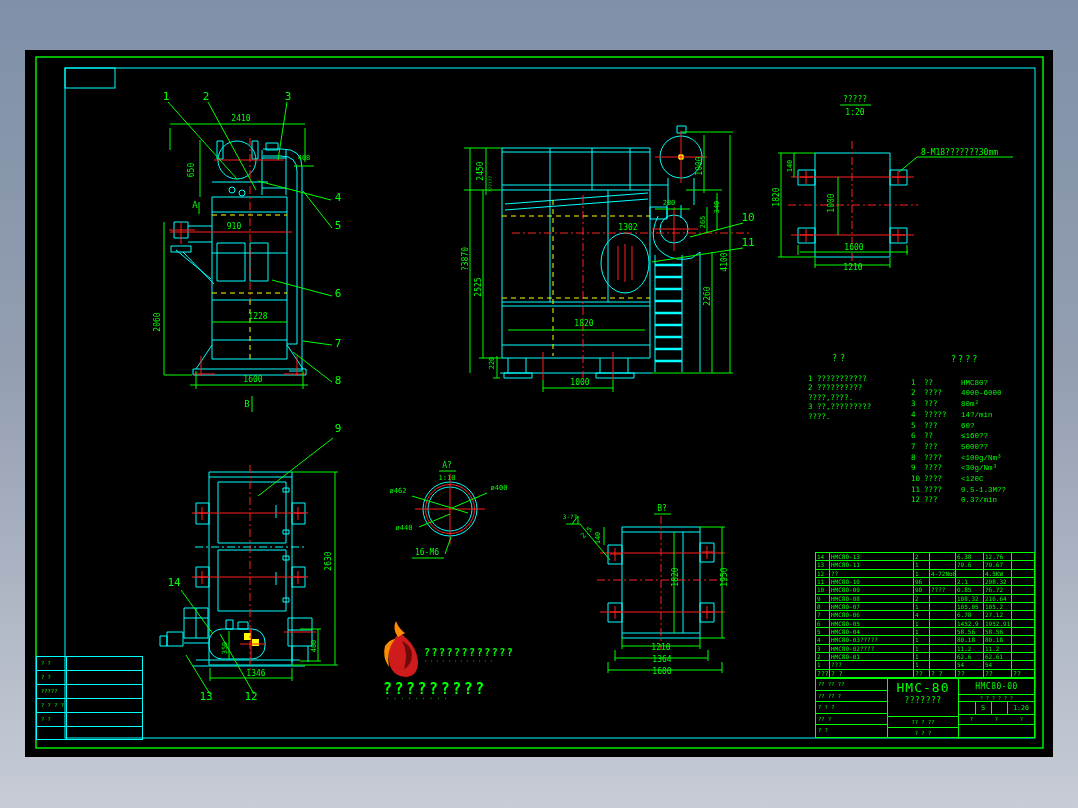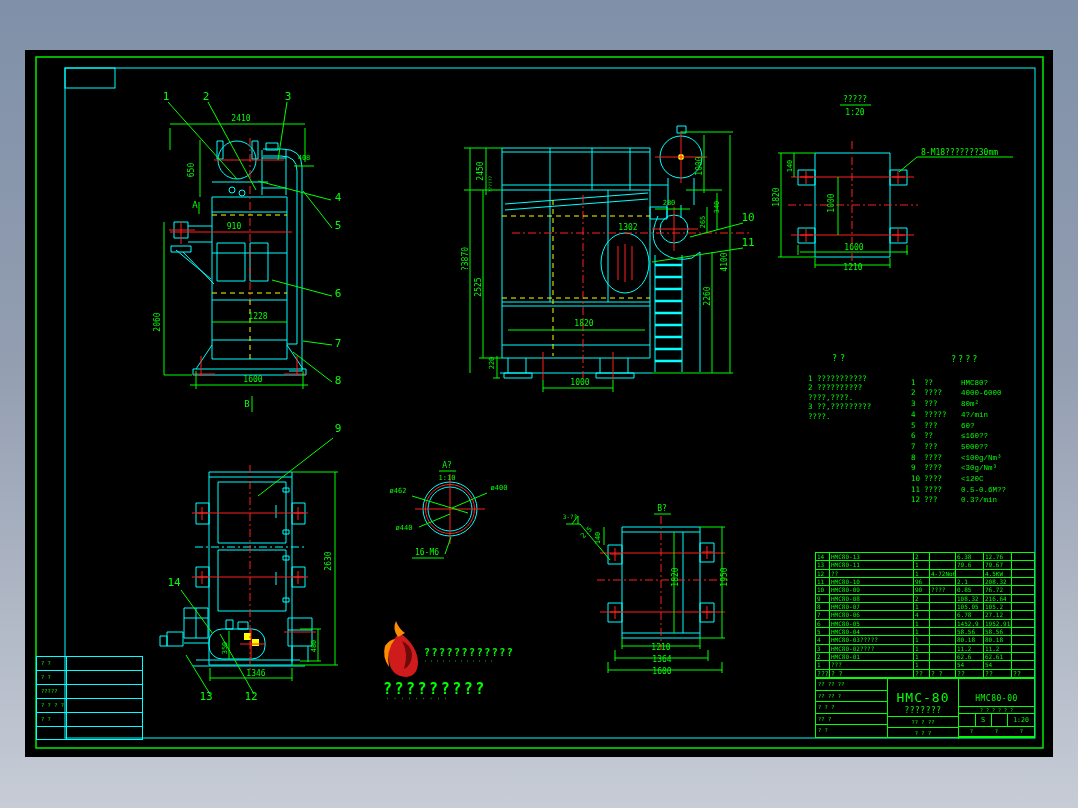--- a/index.html
+++ b/index.html
@@ -26,26 +26,26 @@
   .bom-cell{border-right:1px solid #00ff00;overflow:hidden;white-space:nowrap;line-height:7.5px;padding-left:1px;}
   .bom-cell:last-child{border-right:none;}
   .bom-foot{height:9px;font-size:6.5px;}
   .bom-foot .bom-cell{line-height:8.5px;}
   
   .tb{left:790px;top:628px;width:220px;height:60px;border:1px solid #00ff00;box-sizing:border-box;}
   .tb-left{position:absolute;left:0;top:0;width:72px;height:100%;border-right:1px solid #00ff00;box-sizing:border-box;}
   .tb-lrow{height:11.6px;border-bottom:1px solid #00ff00;box-sizing:border-box;font-size:5.5px;line-height:11px;padding-left:2px;overflow:hidden;white-space:nowrap;}
   .tb-lrow:last-child{border-bottom:none;}
   .tb-mid{position:absolute;left:72px;top:0;width:71px;height:38px;border-right:1px solid #00ff00;border-bottom:1px solid #00ff00;box-sizing:border-box;text-align:center;}
-  .tb-model{font-size:13px;line-height:17px;letter-spacing:1px;margin-top:10px;}
+  .tb-model{font-size:13px;line-height:17px;letter-spacing:1px;margin-top:0;}
   .tb-sub{font-size:8px;letter-spacing:0.5px;}
   .tb-midlow{position:absolute;left:72px;top:38px;width:71px;height:22px;border-right:1px solid #00ff00;box-sizing:border-box;font-size:5.5px;}
   .tb-mlrow{height:11px;border-bottom:1px solid #00ff00;box-sizing:border-box;line-height:10px;text-align:center;overflow:hidden;}
   .tb-mlrow:last-child{border-bottom:none;}
-  .tb-right{position:absolute;left:143px;top:12px;right:0;height:100%;}
+  .tb-right{position:absolute;left:143px;top:0;right:0;height:100%;}
   .tb-dno{height:16px;border-bottom:1px solid #00ff00;box-sizing:border-box;font-size:8px;text-align:center;line-height:15px;letter-spacing:0.5px;}
   .tb-marks{height:7px;border-bottom:1px solid #00ff00;box-sizing:border-box;font-size:5px;line-height:6px;text-align:center;overflow:hidden;}
   .tb-cells{display:grid;grid-template-columns:1fr 16px 1fr 26px;height:13px;border-bottom:1px solid #00ff00;box-sizing:border-box;}
   .tb-cell{border-right:1px solid #00ff00;text-align:center;font-size:7px;line-height:12px;overflow:hidden;}
   .tb-cell:last-child{border-right:none;font-size:6.5px;}
   .tb-last{height:10px;border-bottom:1px solid #00ff00;box-sizing:border-box;display:flex;justify-content:space-around;font-size:5.5px;line-height:9px;}
   
   .corner{left:11px;top:606px;width:107px;height:84px;border:1px solid #00ffff;box-sizing:border-box;}
   .corner::after{content:"";position:absolute;left:29px;top:0;bottom:0;border-left:1px solid #00ffff;}
   .corner-row{height:14px;border-bottom:1px solid #00ffff;box-sizing:border-box;font-size:5.5px;color:#00ff00;line-height:13px;padding-left:4px;overflow:hidden;white-space:nowrap;}
@@ -224,21 +224,21 @@
             <span class="pval">4000-6000</span>
           </div>
           <div class="prow">
             <span class="pno">3</span>
             <span class="plbl">???</span>
             <span class="pval">80m²</span>
           </div>
           <div class="prow">
             <span class="pno">4</span>
             <span class="plbl">?????</span>
-            <span class="pval">4?/min</span>
+            <span class="pval">14?/min</span>
           </div>
           <div class="prow">
             <span class="pno">5</span>
             <span class="plbl">???</span>
             <span class="pval">60?</span>
           </div>
           <div class="prow">
             <span class="pno">6</span>
             <span class="plbl">??</span>
             <span class="pval">≤160??</span>
@@ -259,21 +259,21 @@
             <span class="pval">&lt;30g/Nm³</span>
           </div>
           <div class="prow">
             <span class="pno">10</span>
             <span class="plbl">????</span>
             <span class="pval">&lt;120C</span>
           </div>
           <div class="prow">
             <span class="pno">11</span>
             <span class="plbl">????</span>
-            <span class="pval">0.5-0.6M??</span>
+            <span class="pval">0.5-1.3M??</span>
           </div>
           <div class="prow">
             <span class="pno">12</span>
             <span class="plbl">???</span>
             <span class="pval">0.3?/min</span>
           </div>
         </div>
     </div>
 
     <div class="overlay bom" id="bom-body">

